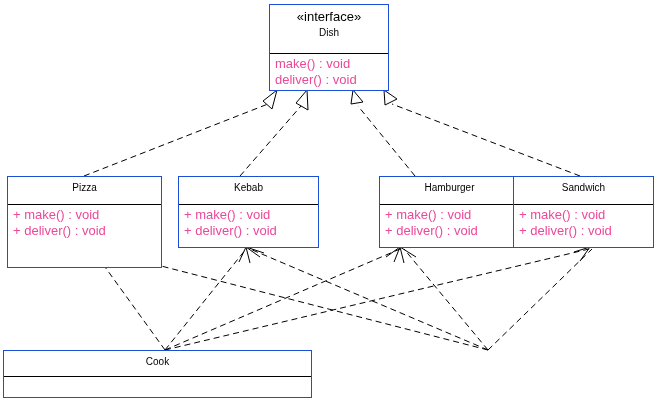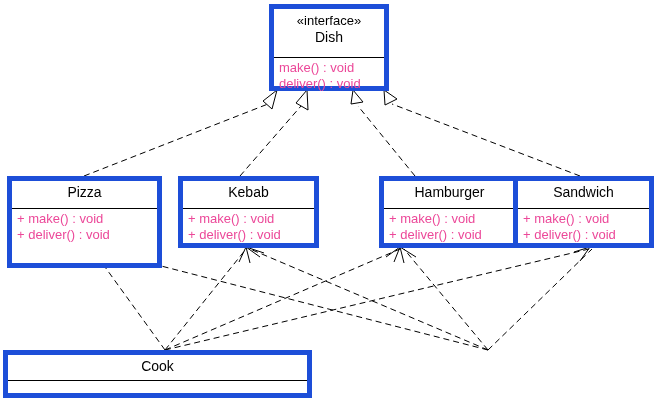--- a/index.html
+++ b/index.html
@@ -21,21 +21,21 @@
     position: absolute;
     left: 0;
     top: 0;
     width: 660px;
     height: 407px;
     pointer-events: none;
   }
   .uml-class {
     position: absolute;
     box-sizing: border-box;
-    border: 5px solid #1d4ed8;
+    border: 1px solid #1d4ed8;
     background: #ffffff;
     z-index: 2;
   }
   .uml-header {
     box-sizing: border-box;
     text-align: center;
     color: #000000;
     font-size: 13px;
     line-height: 15px;
     padding: 3px 4px 4px 4px;
@@ -44,21 +44,21 @@
   .uml-header.with-stereotype {
     padding-top: 4px;
   }
   .stereotype {
     display: block;
     font-size: 13px;
     line-height: 16px;
   }
   .class-name {
     display: block;
-    font-size: 14px;
+    font-size: 10px;
     line-height: 16px;
   }
   .uml-sep {
     border-top: 1px solid #000000;
     height: 0;
     font-size: 0;
     line-height: 0;
   }
   .uml-members {
     box-sizing: border-box;

